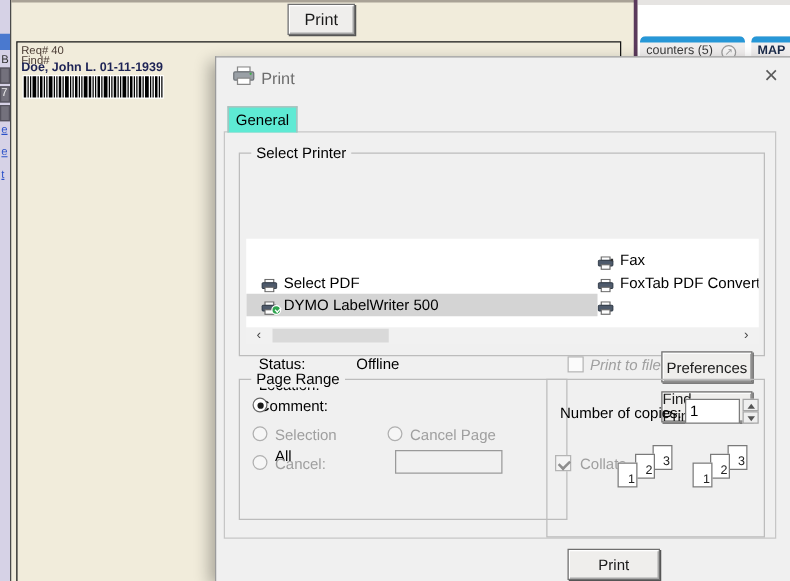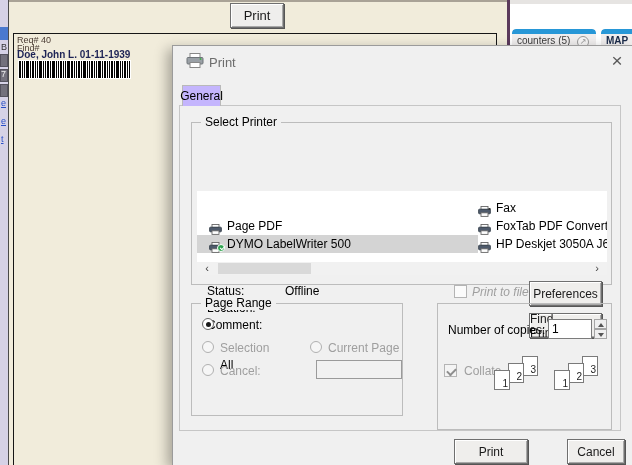--- a/index.html
+++ b/index.html
@@ -33,21 +33,21 @@
   .tab .tab-label{font-size:10px;color:#3b3b3b;padding:1px 4px 0 5px;white-space:nowrap;}
   #ext-icon{position:absolute;left:577px;top:36px;width:12px;height:12px;border:1px solid #9a9a9a;border-radius:50%;
     box-sizing:border-box;font-size:8px;line-height:10px;text-align:center;color:#9a9a9a;background:#f7f6f6;}
 
   
   #dialog{left:172px;top:45px;width:460px;height:420px;background:#f0f0f0;border:1px solid #9b9b9b;
           border-right:none;border-bottom:none;box-shadow:-5px 4px 12px rgba(0,0,0,0.30);box-sizing:border-box;}
   #dlg-title{position:absolute;left:36px;top:9px;font-size:13px;color:#6d6d6d;}
   #dlg-close{position:absolute;left:432px;top:4px;width:24px;height:22px;text-align:center;
              font-size:19px;line-height:22px;color:#5a5a5a;font-weight:300;}
-  #tab-general{position:absolute;left:9px;top:39px;width:39px;height:21px;background:#c4b5fd;
+  #tab-general{position:absolute;left:9px;top:39px;width:56px;height:21px;background:#5eead4;
     border:1px solid #b9b9b9;border-bottom:none;box-sizing:border-box;z-index:3;
     font-size:12px;display:flex;align-items:center;justify-content:center;}
   #pane{position:absolute;left:6px;top:59px;width:442px;height:326px;background:#f0f0f0;border:1px solid #c6c6c6;box-sizing:border-box;z-index:2;padding-left:20px;}
 
   .groupbox{position:absolute;border:1px solid #bcbcbc;box-sizing:border-box;}
   .legend{position:absolute;top:-8px;left:9px;background:#f0f0f0;padding:0 4px;font-size:12px;color:#000;}
 
   
   #printer-list{position:absolute;left:17px;top:85px;width:410px;height:71px;background:#ffffff;overflow:hidden;}
   .plist-row{position:absolute;height:18px;display:flex;align-items:center;}
@@ -203,21 +203,21 @@
       <div id="printer-list">
 
         <div class="plist-row" style="left:0;top:26px;width:281px;padding-left:12px;box-sizing:border-box;">
           <span class="picon">
             <svg width="13" height="11" viewBox="0 0 13 11">
                 <rect x="3" y="0.5" width="7" height="3" fill="#fdfdfd" stroke="#666" stroke-width="0.9"></rect>
                 <rect x="0.6" y="3.2" width="11.8" height="4.6" rx="0.8" fill="#4e5a6b" stroke="#2f3844" stroke-width="0.8"></rect>
                 <rect x="3" y="6.8" width="7" height="3.6" fill="#fdfdfd" stroke="#666" stroke-width="0.9"></rect>
               </svg>
           </span>
-          <span class="pname">Page PDF</span>
+          <span class="pname">Select PDF</span>
         </div>
         <div class="plist-row row-selected" style="left:0;top:44px;width:281px;padding-left:12px;box-sizing:border-box;">
           <span class="picon">
             <svg width="13" height="11" viewBox="0 0 13 11">
                 <rect x="3" y="0.5" width="7" height="3" fill="#fdfdfd" stroke="#666" stroke-width="0.9"></rect>
                 <rect x="0.6" y="3.2" width="11.8" height="4.6" rx="0.8" fill="#4e5a6b" stroke="#2f3844" stroke-width="0.8"></rect>
                 <rect x="3" y="6.8" width="7" height="3.6" fill="#fdfdfd" stroke="#666" stroke-width="0.9"></rect>
               </svg>
             <span class="badge">
                 <i></i>
@@ -248,21 +248,20 @@
           <span class="pname">FoxTab PDF Convert</span>
         </div>
         <div class="plist-row" style="left:281px;top:44px;width:129px;">
           <span class="picon">
             <svg width="13" height="11" viewBox="0 0 13 11">
                 <rect x="3" y="0.5" width="7" height="3" fill="#fdfdfd" stroke="#666" stroke-width="0.9"></rect>
                 <rect x="0.6" y="3.2" width="11.8" height="4.6" rx="0.8" fill="#4e5a6b" stroke="#2f3844" stroke-width="0.8"></rect>
                 <rect x="3" y="6.8" width="7" height="3.6" fill="#fdfdfd" stroke="#666" stroke-width="0.9"></rect>
               </svg>
           </span>
-          <span class="pname">HP Deskjet 3050A J6</span>
         </div>
       </div>
 
       <div id="hscroll">
         <span class="chev" style="left:2px;">‹</span>
         <div id="hthumb"></div>
         <span class="chev" style="right:2px;">›</span>
       </div>
 
       <span class="dlg-text" style="left:27px;top:178px;">Status:</span>
@@ -273,28 +272,28 @@
       <div class="checkbox" style="left:274px;top:179px;"></div>
       <span class="dlg-text disabled-text" style="left:292px;top:179px;font-style:italic;">Print to file</span>
 
       <div class="btn abs" style="left:349px;top:175px;width:73px;height:25px;">
         <span>Preferences</span>
       </div>
       <div class="btn abs" style="left:349px;top:207px;width:73px;height:25px;">
         <span>Find Printer...</span>
       </div>
 
-      <div class="groupbox" style="left:11px;top:197px;width:212px;height:113px;">
+      <div class="groupbox" style="left:11px;top:197px;width:263px;height:113px;">
         <span class="legend">Page Range</span>
         <div class="radio checked" style="left:10px;top:14px;"></div>
         <span class="dlg-text" style="left:28px;top:14px;margin-top:40px;">All</span>
         <div class="radio off" style="left:10px;top:37px;"></div>
         <span class="dlg-text disabled-text" style="left:28px;top:37px;">Selection</span>
         <div class="radio off" style="left:118px;top:37px;"></div>
-        <span class="dlg-text disabled-text" style="left:136px;top:37px;">Current Page</span>
+        <span class="dlg-text disabled-text" style="left:136px;top:37px;">Cancel Page</span>
         <div class="radio off" style="left:10px;top:60px;"></div>
         <span class="dlg-text disabled-text" style="left:28px;top:60px;">Cancel:</span>
         <input class="txtfield" id="pages-input" disabled="" value="" style="">
       </div>
 
       <div class="groupbox" style="left:257px;top:197px;width:175px;height:127px;">
         <span class="dlg-text" style="left:10px;top:19px;">Number of copies:</span>
         <input class="txtfield" id="copies-input" style="left: 110px; top: 15px; width: 44px; height: 20px;" value="1">
         <div class="spinbtn" style="left:156px;top:15px;">
             <span class="tri-up"></span>
@@ -329,18 +328,15 @@
           <div class="page-sheet" style="left:0;top:14px;">
               <span class="page-num">1</span>
             </div>
         </div>
       </div>
     </div>
 
     <div class="btn abs" style="left:281px;top:393px;width:74px;height:25px;">
       <span>Print</span>
     </div>
-    <div class="btn abs" style="left:394px;top:393px;width:58px;height:25px;">
-      <span>Cancel</span>
-    </div>
   </div>
 
 </div>
 
 </body></html>

